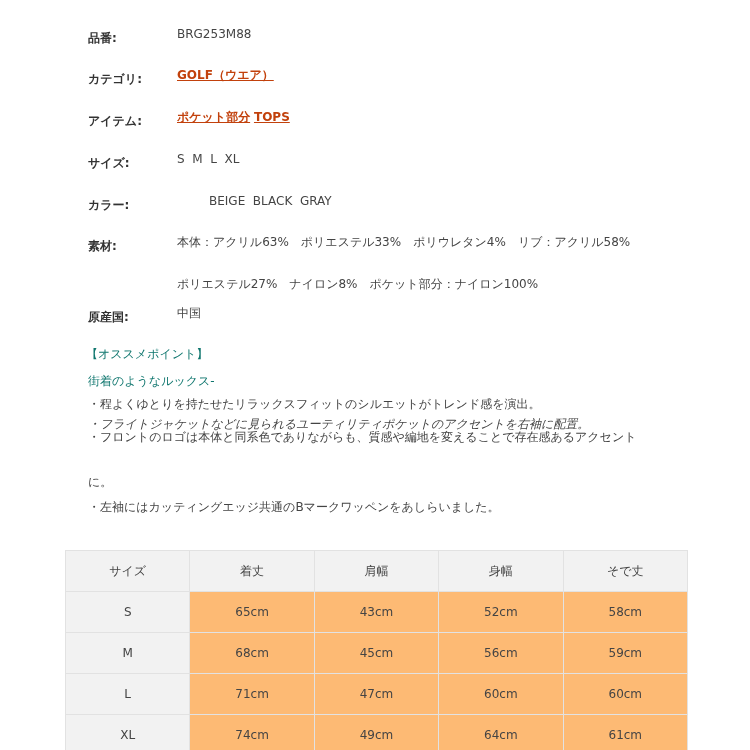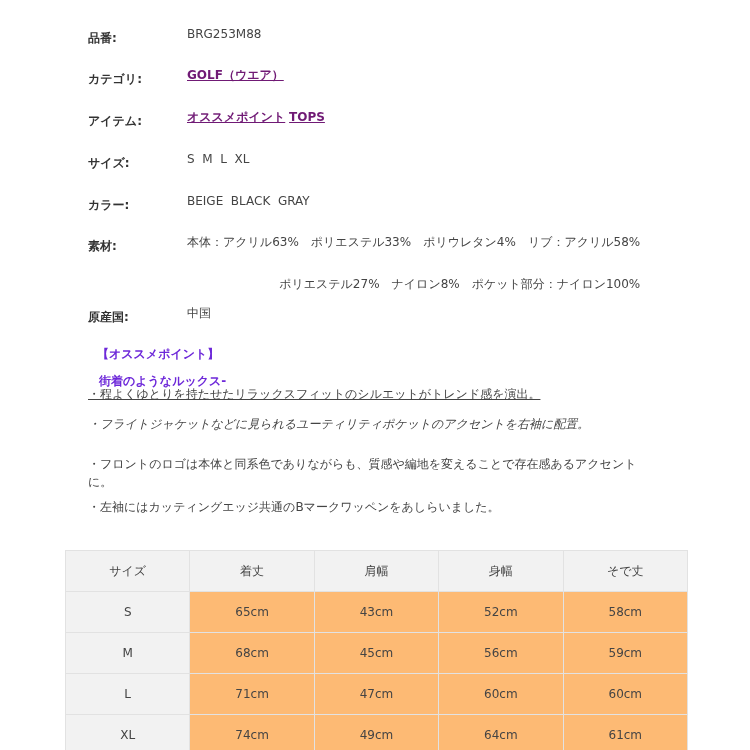--- a/index.html
+++ b/index.html
@@ -1,25 +1,25 @@
 <!DOCTYPE html>
 <html><head>
 <meta charset="utf-8">
 <style>
   html, body { margin:0; padding:0; background:#ffffff; }
   body { width:750px; height:750px; position:relative; overflow:hidden;
          font-family:"DejaVu Sans", "Liberation Sans", sans-serif; color:#333; }
   .spec-row { position:absolute; left:88px; font-size:12px; line-height:16px; }
   .spec-label { position:absolute; left:0; top:4px; font-weight:bold; color:#333; white-space:nowrap; }
-  .spec-value { position:absolute; left:99px; top:0; color:#444; white-space:nowrap; }
-  .spec-value a { color:#701a75; text-decoration:underline; font-weight:bold; }
-  .mat-line { display:block; white-space:nowrap;text-align:right; }
+  .spec-value { position:absolute; left:89px; top:0; color:#444; white-space:nowrap; }
+  .spec-value a { color:#c2410c; text-decoration:underline; font-weight:bold; }
+  .mat-line { display:block; white-space:nowrap; }
   .mat-line + .mat-line { margin-top:26px; }
   .point { position:absolute; left:88px; font-size:12px; line-height:16px; white-space:nowrap; color:#444; }
-  .point.bold { font-weight:bold; color:#6d28d9;margin-left:11px; }
+  .point.bold { font-weight:normal; color:#0f766e; }
   table.size-table { position:absolute; left:65px; top:550px; width:623px; border-collapse:collapse;
         font-size:12px; color:#444; table-layout:fixed;padding-left:18px; }
   table.size-table th, table.size-table td { border:1px solid #e2e2e2; text-align:center; height:40px; padding:0; font-weight:normal; }
   table.size-table th { background:#f2f2f2; }
   table.size-table td.size-cell { background:#f2f2f2; }
   table.size-table td { background:#fdba74; }
 </style>
 </head>
 <body>
 
@@ -28,51 +28,51 @@
   <span class="spec-value">BRG253M88</span>
 </div>
 
 <div class="spec-row" style="top:67px;">
   <span class="spec-label">カテゴリ:</span>
   <span class="spec-value"><a>GOLF（ウエア）</a></span>
 </div>
 
 <div class="spec-row" style="top:109px;">
   <span class="spec-label">アイテム:</span>
-  <span class="spec-value"><a>オススメポイント</a> <a>TOPS</a></span>
+  <span class="spec-value"><a>ポケット部分</a> <a>TOPS</a></span>
 </div>
 
 <div class="spec-row" style="top:151px;">
   <span class="spec-label">サイズ:</span>
   <span class="spec-value" style="white-space:pre;">S  M  L  XL</span>
 </div>
 
 <div class="spec-row" style="top:193px;">
   <span class="spec-label">カラー:</span>
-  <span class="spec-value" style="white-space:pre;">BEIGE  BLACK  GRAY</span>
+  <span class="spec-value" style="white-space:pre;margin-left:32px;">BEIGE  BLACK  GRAY</span>
 </div>
 
 <div class="spec-row" style="top:234px;">
   <span class="spec-label">素材:</span>
   <span class="spec-value">
     <span class="mat-line">本体：アクリル63%　ポリエステル33%　ポリウレタン4%　リブ：アクリル58%</span>
     <span class="mat-line">ポリエステル27%　ナイロン8%　ポケット部分：ナイロン100%</span>
   </span>
 </div>
 
 <div class="spec-row" style="top:305px;">
   <span class="spec-label">原産国:</span>
   <span class="spec-value">中国</span>
 </div>
 
 <div class="point bold" style="top:346px; left:86px;">【オススメポイント】</div>
 <div class="point bold" style="top:373px;">街着のようなルックス-</div>
-<div class="point" style="top:386px;text-decoration:underline;">・程よくゆとりを持たせたリラックスフィットのシルエットがトレンド感を演出。</div>
+<div class="point" style="top:396px;">・程よくゆとりを持たせたリラックスフィットのシルエットがトレンド感を演出。</div>
 <div class="point" style="top:416px;font-style:italic;">・フライトジャケットなどに見られるユーティリティポケットのアクセントを右袖に配置。</div>
-<div class="point" style="top:456px;">・フロントのロゴは本体と同系色でありながらも、質感や編地を変えることで存在感あるアクセント</div>
+<div class="point" style="top:429px;">・フロントのロゴは本体と同系色でありながらも、質感や編地を変えることで存在感あるアクセント</div>
 <div class="point" style="top:474px;">に。</div>
 <div class="point" style="top:499px;">・左袖にはカッティングエッジ共通のBマークワッペンをあしらいました。</div>
 
 <table class="size-table">
   <thead>
     <tr>
       <th>サイズ</th>
       <th>着丈</th>
       <th>肩幅</th>
       <th>身幅</th>

